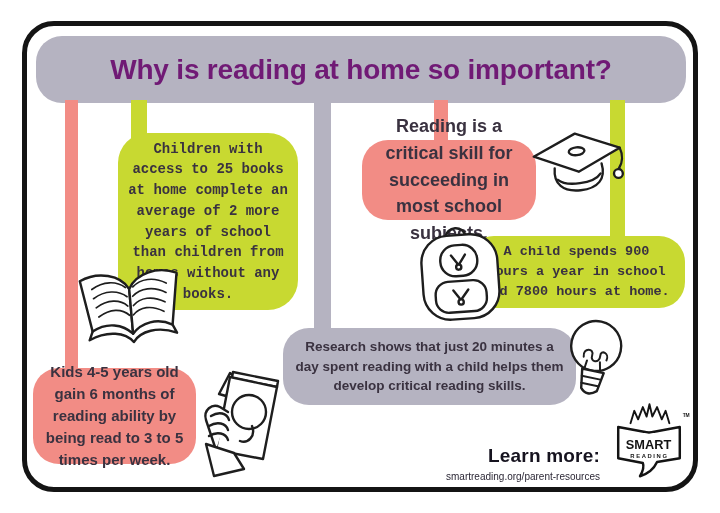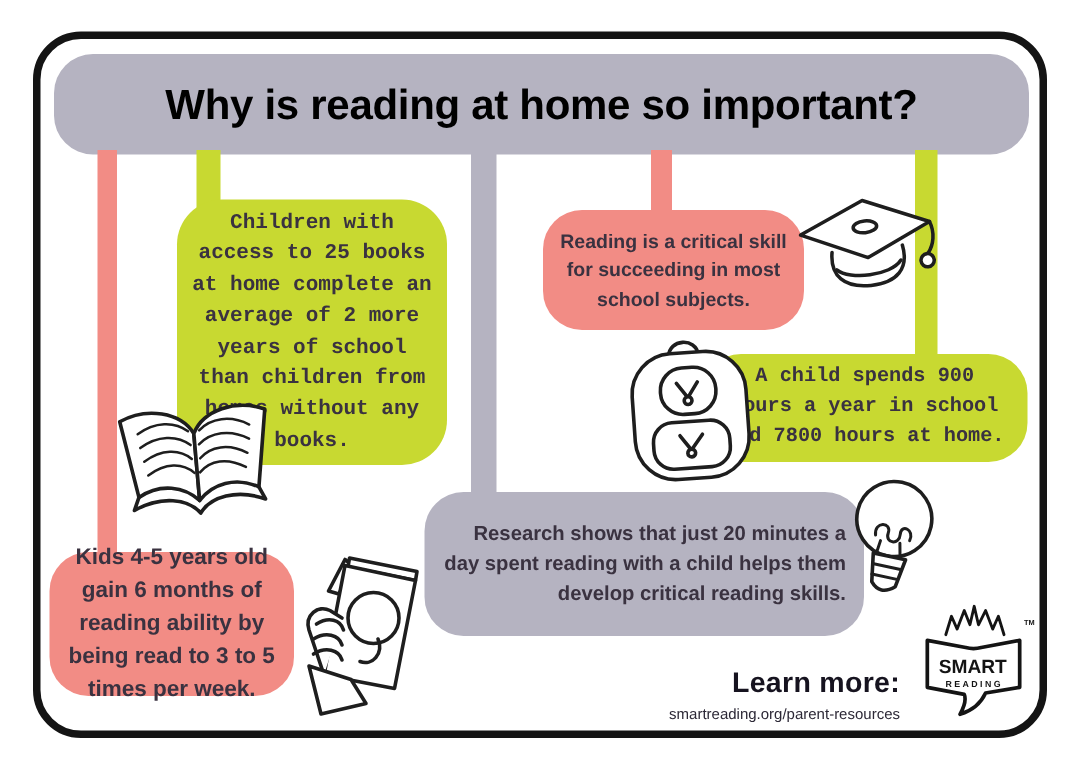--- a/index.html
+++ b/index.html
@@ -10,21 +10,21 @@
   .card{
     position:absolute;left:22px;top:21px;width:666px;height:461px;
     background:#ffffff;border:5px solid #141414;border-radius:32px;
   }
   .header{
     position:absolute;left:36px;top:36px;width:650px;height:67px;
     background:#b5b3c1;border-radius:26px;
     display:flex;align-items:center;justify-content:center;
   }
   .header .title{
-    font-size:28px;font-weight:700;color:#000000;letter-spacing:-0.2px;
+    font-size:28px;font-weight:700;color:#701a75;letter-spacing:-0.2px;
   }
   .vline{position:absolute;}
   .vline.pink{background:#f28c85;}
   .vline.green{background:#c8d931;}
   .vline.gray{background:#b5b3c1;}
   .box{
     position:absolute;border-radius:26px;
     display:flex;align-items:center;justify-content:center;
     text-align:center;font-weight:700;color:#3a3240;line-height:1.48;
     box-sizing:border-box;
@@ -55,29 +55,29 @@
   <div class="vline pink" style="left:65px;top:100px;width:13px;height:275px;"></div>
   <div class="vline green" style="left:131px;top:100px;width:16px;height:45px;"></div>
   <div class="vline gray" style="left:314px;top:100px;width:17px;height:240px;"></div>
   <div class="vline pink" style="left:434px;top:100px;width:14px;height:50px;"></div>
   <div class="vline green" style="left:610px;top:100px;width:15px;height:145px;"></div>
 
   <div class="box green" style="left:118px;top:133px;width:180px;height:177px;padding:14px 9px;font-size:14px;border-radius:30px;">
     <span>Children with access to 25 books at home complete an average of 2 more years of school than children from homes without any books.</span>
   </div>
 
-  <div class="box pink" style="left:362px;top:140px;width:174px;height:80px;padding:6px 9px;font-size:13px;">
+  <div class="box pink" style="left:362px;top:140px;width:174px;height:80px;padding:6px 9px;font-size:18px;">
     <span>Reading is a critical skill for succeeding in most school subjects.</span>
   </div>
 
   <div class="box green" style="left:468px;top:236px;width:217px;height:72px;padding:10px 12px;font-size:13.5px;">
     <span>A child spends 900 hours a year in school and 7800 hours at home.</span>
   </div>
 
-  <div class="box gray" style="left:283px;top:328px;width:293px;height:96px;padding:10px 12px;font-size:13.5px;text-align:right;">
+  <div class="box gray" style="left:283px;top:328px;width:293px;height:77px;padding:10px 12px;font-size:13.5px;">
     <span>Research shows that just 20 minutes a day spent reading with a child helps them develop critical reading skills.</span>
   </div>
 
   <div class="box pink" style="left:33px;top:368px;width:163px;height:96px;padding:12px 8px;font-size:15px;">
     <span>Kids 4-5 years old gain 6 months of reading ability by being read to 3 to 5 times per week.</span>
   </div>
 
   <div class="icon" style="left:75px;top:262px;width:112px;height:95px;transform:rotate(-5deg);">
     <svg viewBox="0 0 120 100">
       <g fill="#ffffff" stroke="#1e1e1e" stroke-width="2.6" stroke-linecap="round" stroke-linejoin="round">

